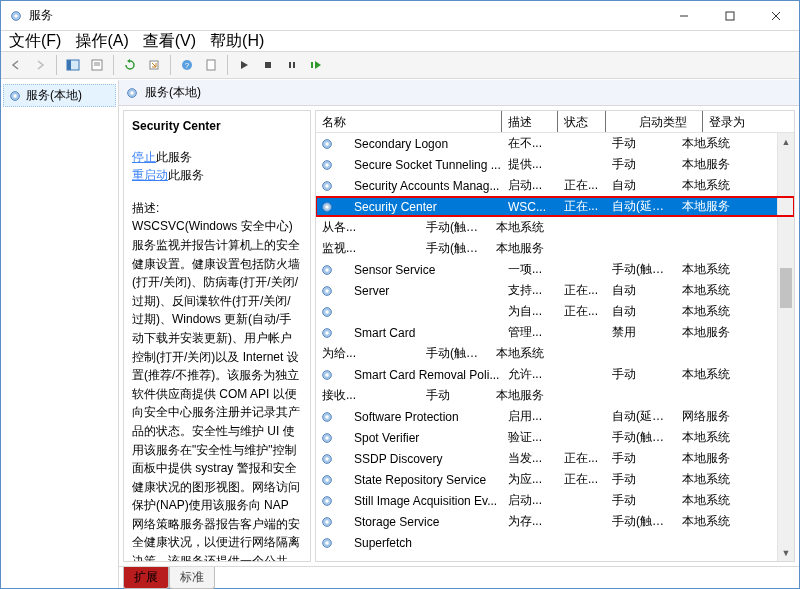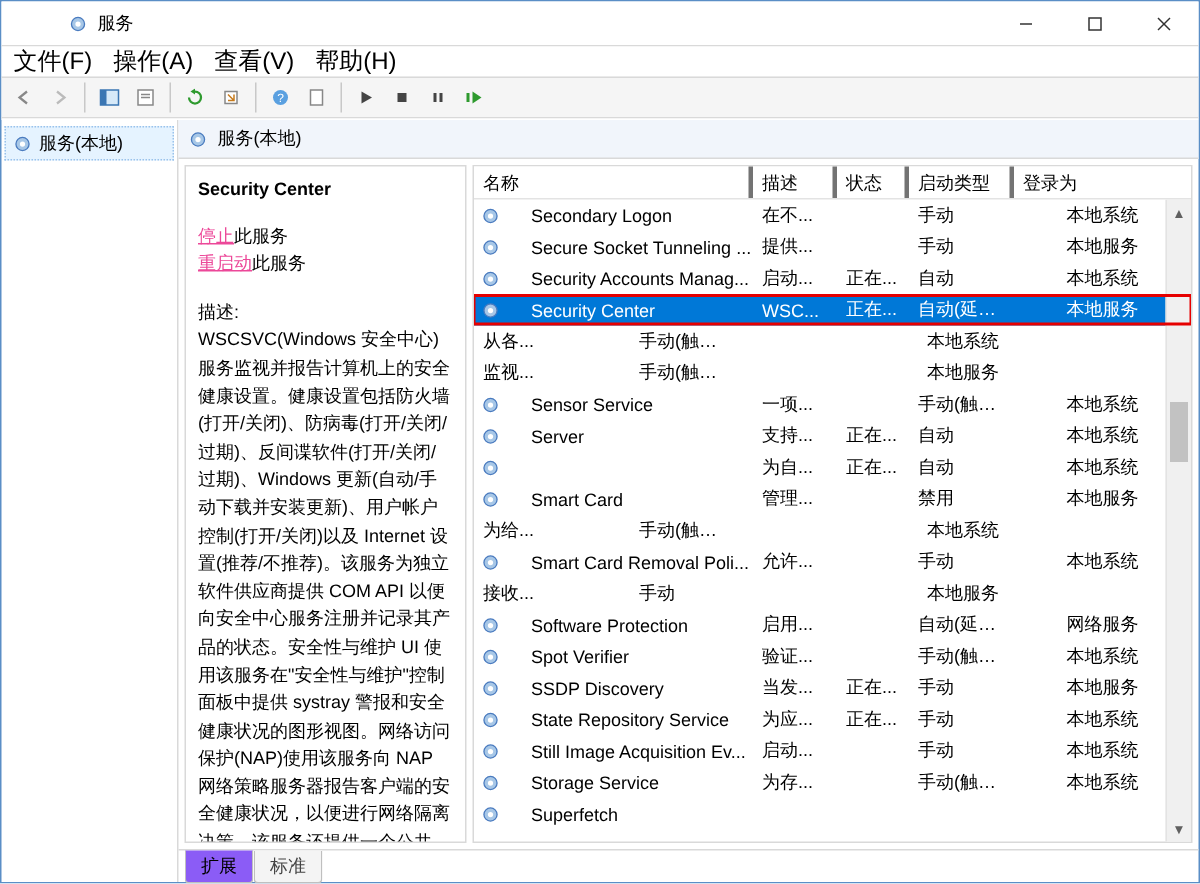--- a/index.html
+++ b/index.html
@@ -18,21 +18,20 @@
     flex-direction: column;
     background: #fff;
   }
   
   .titlebar {
     height: 30px;
     display: flex;
     align-items: center;
     background: #fff;
     border-bottom: 1px solid #d9d9d9;
-    padding-left: 36px;
   }
   .titlebar .title-left {
     display: flex;
     align-items: center;
     gap: 6px;
     padding-left: 8px;
   }
   .titlebar .title {
     font-size: 12px;
   }
@@ -135,21 +134,21 @@
     padding: 6px 8px;
     overflow: hidden;
     line-height: 1.55;
     font-size: 12px;
   }
   .detail-title {
     font-weight: bold;
     margin-bottom: 12px;
   }
   .detail-links { margin-bottom: 14px; }
-  .detail-links a { color: #ec4899; text-decoration: underline; }
+  .detail-links a { color: #3b82f6; text-decoration: underline; }
   .detail-desc {
     word-break: break-all;
   }
   
   .list-pane {
     flex: 1;
     border: 1px solid #d9d9d9;
     display: flex;
     flex-direction: column;
     min-width: 0;
@@ -158,30 +157,30 @@
   .list-header {
     display: flex;
     height: 22px;
     background: #fff;
     border-bottom: 1px solid #e3e3e3;
     flex-shrink: 0;
     position: relative;
     z-index: 5;
   }
   .col {
-    border-right: 3px solid #737373;
+    border-right: 1px solid #737373;
     padding: 3px 6px;
     font-size: 12px;
     overflow: hidden;
     white-space: nowrap;
   }
   .col.name   { width: 186px; padding-left: 6px; }
   .col.desc   { width: 56px; }
   .col.status { width: 48px; }
-  .col.stype  { width: 70px; }
+  .col.stype  { width: 70px; margin-left: 27px; }
   .col.logon  { flex: 1; border-right: none; }
   .list-body {
     flex: 1;
     overflow: hidden;
     position: relative;
   }
   .row {
     display: flex;
     height: 21px;
     align-items: center;
@@ -190,21 +189,21 @@
   .cell {
     padding: 0 6px;
     overflow: hidden;
     white-space: nowrap;
     text-overflow: ellipsis;
   }
   .cell.name  { width: 186px; display:flex; align-items:center; gap:20px; padding-left:4px; }
   .cell.desc  { width: 56px; }
   .cell.status{ width: 48px; }
   .cell.stype { width: 70px; }
-  .cell.logon { flex: 1; text-align: center; }
+  .cell.logon { flex: 1; }
   .row.selected {
     background: #0078d7;
     color: #fff;
   }
   .highlight-box {
     position: absolute;
     left: -1px; right: -1px; top: 0; height: 21px;
     border: 2px solid #e60000;
     pointer-events: none;
     z-index: 3;
@@ -245,21 +244,21 @@
     padding-left: 4px;
     border-top: 1px solid #d9d9d9;
     align-items: flex-end;
     gap: 0;
     font-size: 12px;
   }
   .tab {
     border: 1px solid #bfbfbf;
     border-top: none;
     padding: 2px 10px;
-    background: #8b5cf6;
+    background: #b91c1c;
     position: relative;
     top: 1px;
     border-bottom-left-radius: 3px;
     border-bottom-right-radius: 3px;
   }
   .tab.inactive { background: #f4f4f4; color:#444; }
   .gear-icon svg { display:block; }
 </style>
 </head>
 <body>

